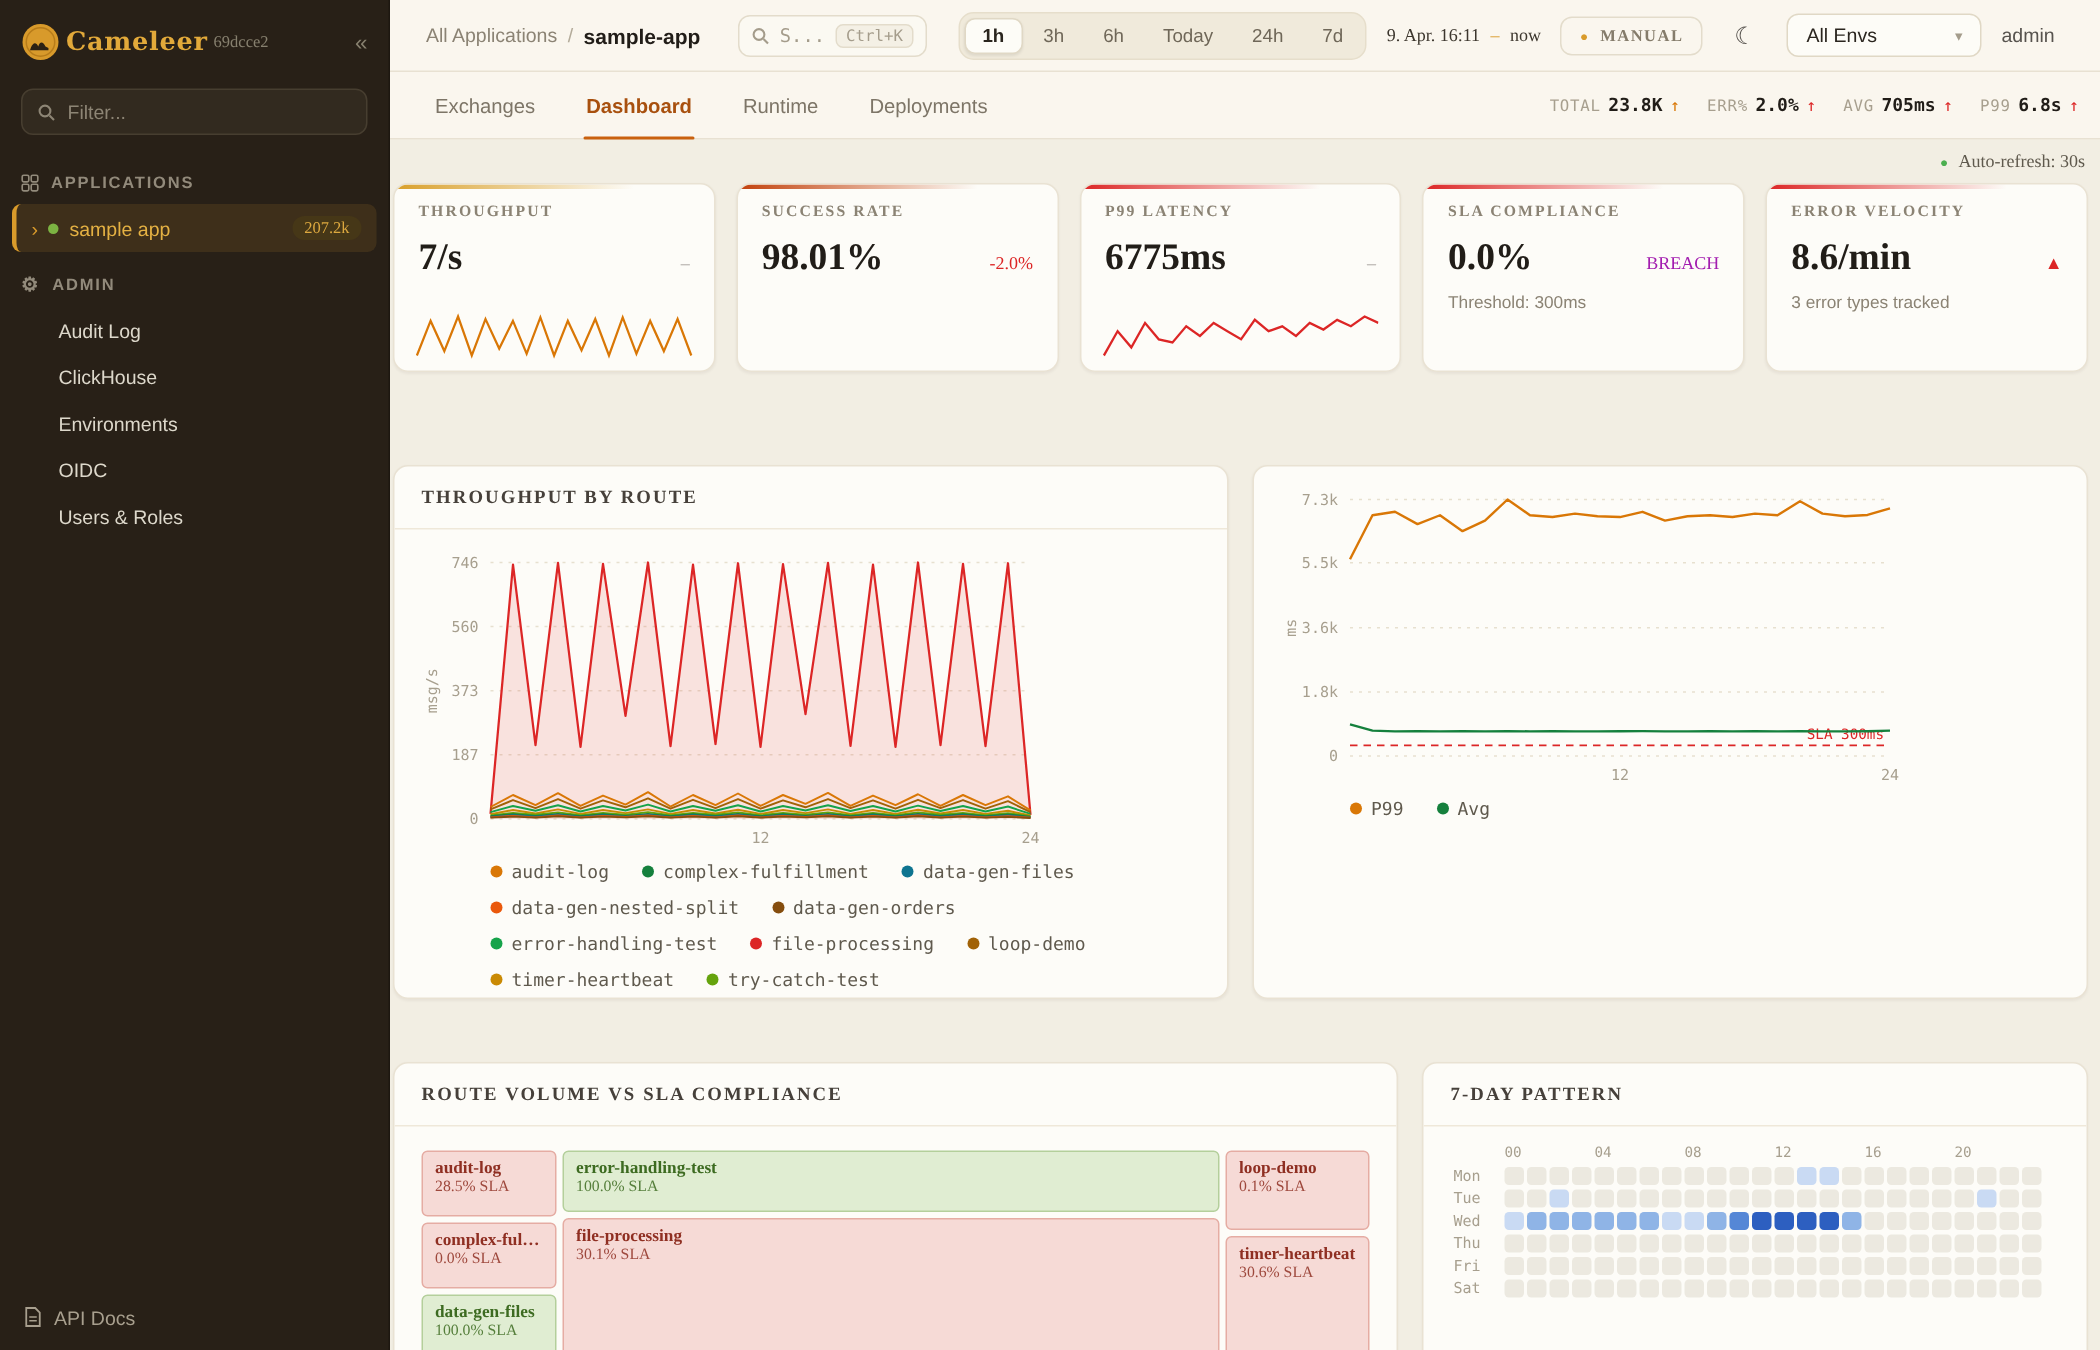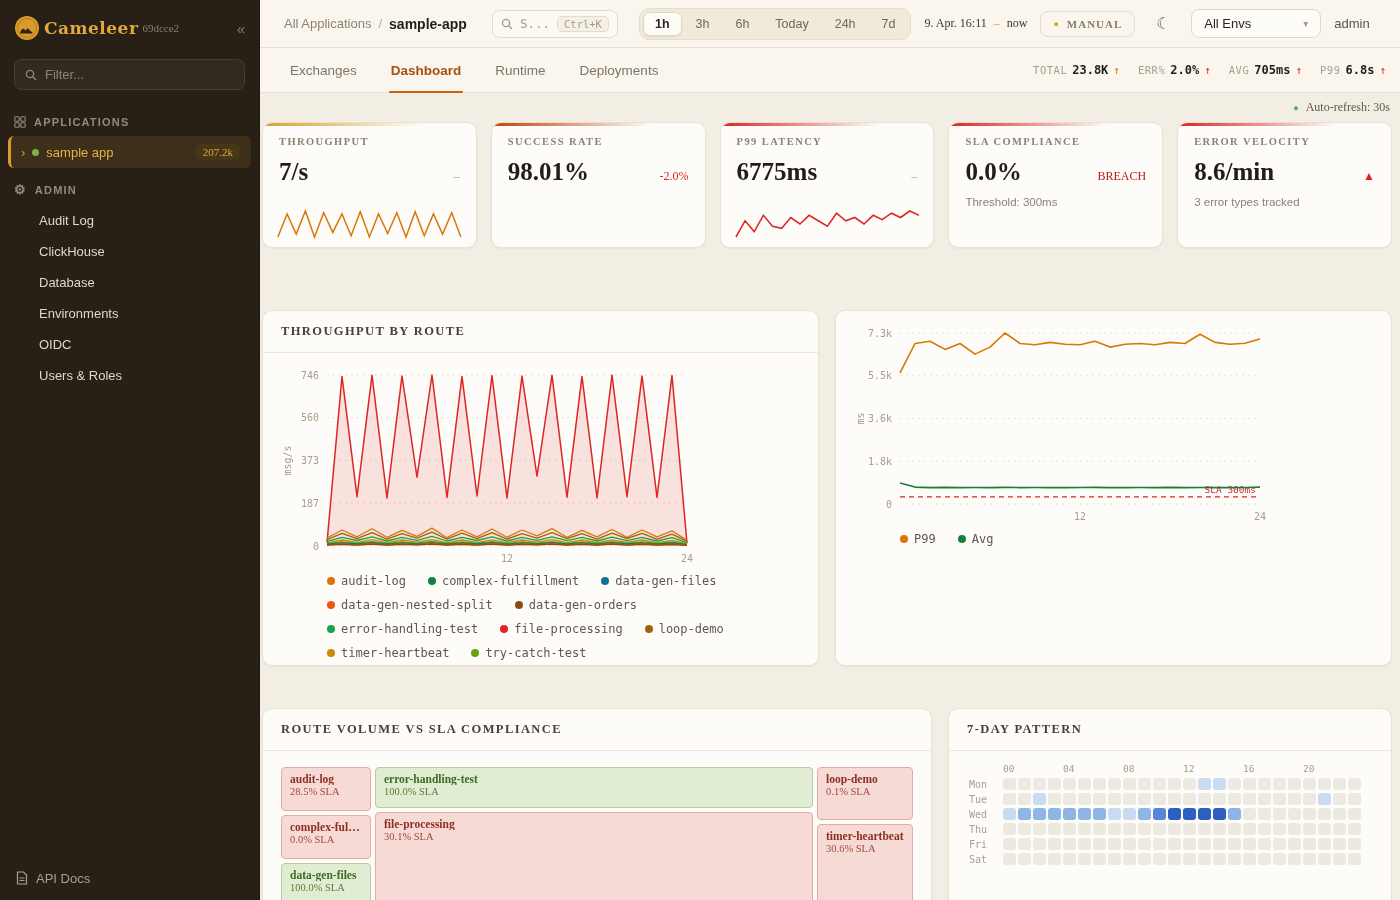--- a/index.html
+++ b/index.html
@@ -158,21 +158,20 @@
     </div>
 
     <div class="sb-section">
       <span class="gear-glyph">⚙</span>
       <span>ADMIN</span>
     </div>
 
     <nav id="admin-list">
         <div class="admin-item">Audit Log</div>
         <div class="admin-item">ClickHouse</div>
-        <div class="admin-item">Database</div>
         <div class="admin-item">Environments</div>
         <div class="admin-item">OIDC</div>
         <div class="admin-item">Users &amp; Roles</div>
       </nav>
 
     <div class="api-docs">
       <span>
         <svg width="12" height="14" viewBox="0 0 12 14">
             <path d="M1.5 1h6l3 3v9h-9z" fill="none" stroke="#a89f8e" stroke-width="1.2"></path>
             <line x1="3.5" y1="7" x2="8.5" y2="7" stroke="#a89f8e"></line>
@@ -306,21 +305,21 @@
               <svg viewBox="0 0 200 34" preserveAspectRatio="none">
                 <polyline points="1.0,31.0 10.9,14.8 20.8,25.6 30.7,9.3 40.6,20.2 50.5,22.3 60.4,11.5 70.3,18.0 80.2,9.3 90.1,14.8 100.0,20.2 109.9,7.2 119.8,14.8 129.7,11.5 139.6,18.0 149.5,9.3 159.4,13.7 169.3,7.2 179.2,11.5 189.1,5.0 199.0,9.3" fill="none" stroke="#dc2626" stroke-width="1.6"></polyline>
               </svg>
             </div>
           </div>
           <div class="kpi">
             <div class="kpi-top" style="background: linear-gradient(90deg, rgb(220, 38, 38) 0%, rgba(253, 252, 248, 0) 75%);"></div>
             <div class="kpi-title mono">SLA COMPLIANCE</div>
             <div class="kpi-vrow">
               <span class="kpi-value mono">0.0%</span>
-              <span class="kpi-right mono" style="color: #b91c1c; margin-left: 40px;">BREACH</span>
+              <span class="kpi-right mono" style="color: #a21caf; margin-left: 40px;">BREACH</span>
             </div>
             <div class="kpi-sub">Threshold: 300ms</div>
           </div>
           <div class="kpi">
             <div class="kpi-top" style="background: linear-gradient(90deg, rgb(220, 38, 38) 0%, rgba(253, 252, 248, 0) 75%);"></div>
             <div class="kpi-title mono">ERROR VELOCITY</div>
             <div class="kpi-vrow">
               <span class="kpi-value mono">8.6/min</span>
               <span class="kpi-right mono" style="color: rgb(220, 38, 38);">▲</span>
             </div>

